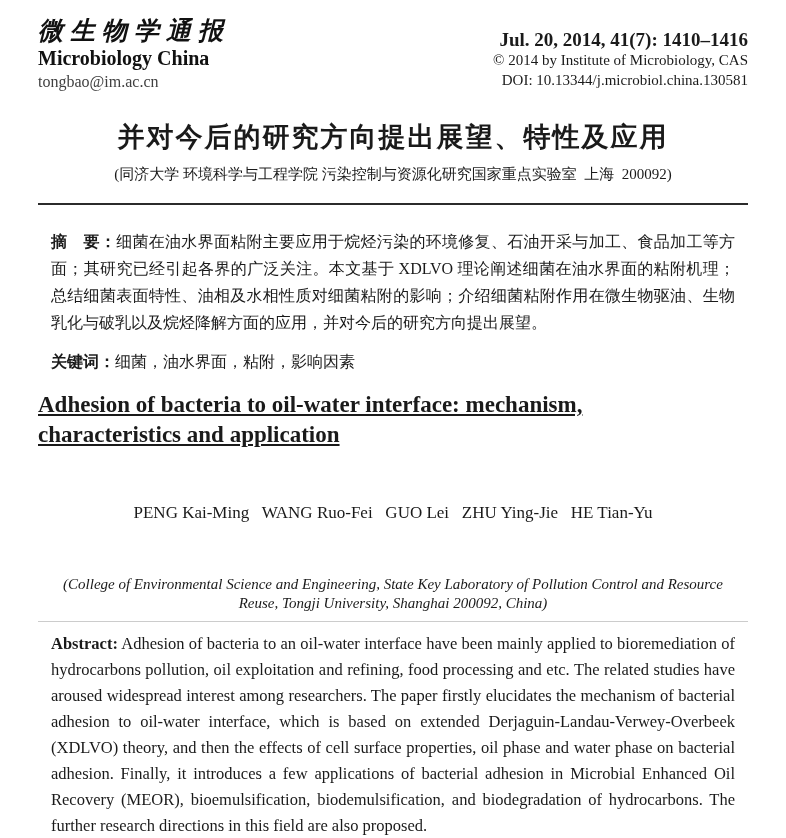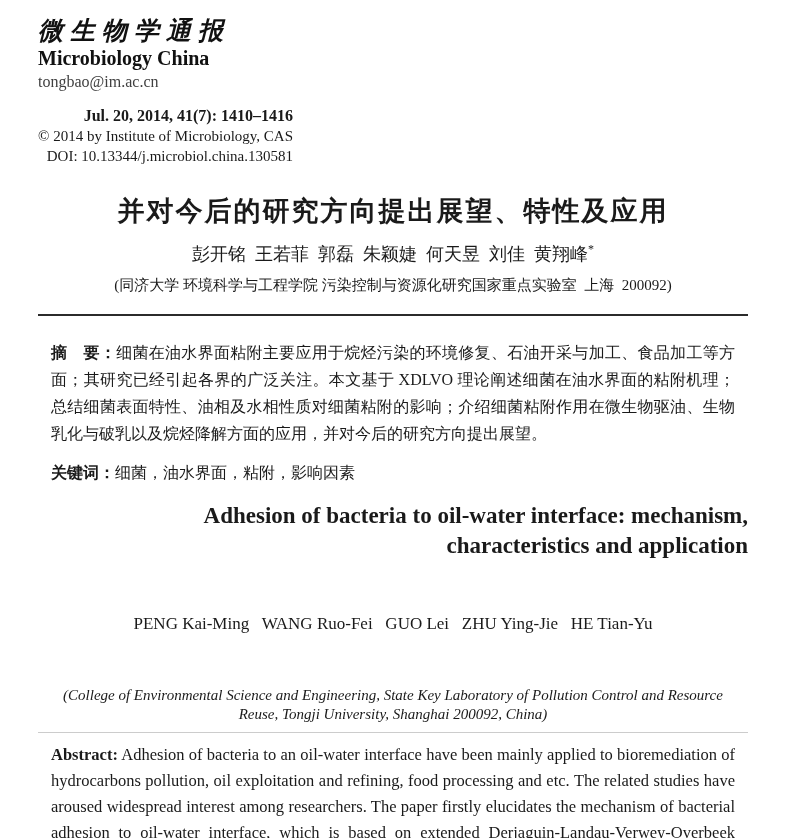--- a/index.html
+++ b/index.html
@@ -8,21 +8,21 @@
   .page {
     position: relative;
     width: 786px;
     height: 838px;
     background: #ffffff;
     padding: 16px 38px 0 38px;
     overflow: hidden;
   }
 
   
-  .header { display: flex; justify-content: space-between; align-items: flex-start; flex-direction: column; }
+  .header { display: flex; justify-content: space-between; align-items: flex-start; }
   .header-left { }
   .logo-cn {
     font-family: "Liberation Serif", serif;
     font-weight: bold;
     font-style: italic;
     font-size: 25px;
     letter-spacing: 7px;
     line-height: 30px;
     color: #111;
   }
@@ -40,21 +40,21 @@
     background: linear-gradient(180deg, #9b9b9b 0%, #4a4a4a 40%, #0c0c0c 100%);
     border: 2px dashed #161616;
     color: #ffffff;
     font-weight: bold;
     font-style: italic;
     font-size: 23px;
     letter-spacing: 9px;
     line-height: 27px;
   }
   .header-right { text-align: right; padding-top: 13px; }
-  .issue-line { font-weight: bold; font-size: 16px; line-height: 21px; }
+  .issue-line { font-weight: bold; font-size: 19px; line-height: 21px; }
   .meta-line { font-size: 15px; line-height: 20px; }
 
   
   .cn-title {
     margin-top: 27px;
     text-align: center;
     font-family: "Liberation Sans", sans-serif;
     font-weight: bold;
     font-size: 27px;
     letter-spacing: 2px;
@@ -93,24 +93,25 @@
   .cn-keywords {
     margin: 15px 13px 0 13px;
     font-size: 16px;
     line-height: 22px;
   }
   .cn-keywords .label { font-weight: bold; font-family: "Liberation Sans", sans-serif; }
 
   
   .en-title {
     margin-top: 17px;
-    text-align: right;
+    text-align: left;
     font-weight: bold;
     font-size: 23px;
     line-height: 30px;
+    text-decoration: underline;
   }
   .en-authors {
     margin-top: 5px;
     text-align: center;
     font-size: 17px;
     line-height: 23px;
     white-space: pre-wrap;
   }
   .en-affiliation {
     margin-top: 5px;
@@ -147,21 +148,20 @@
     </div>
     <div class="header-right">
       <div class="issue-line">Jul. 20, 2014, 41(7): 1410–1416</div>
       <div class="meta-line">© 2014 by Institute of Microbiology, CAS</div>
       <div class="meta-line">DOI: 10.13344/j.microbiol.china.130581</div>
     </div>
   </div>
 
   <div class="cn-title">并对今后的研究方向提出展望、特性及应用</div>
 
-  <div class="cn-authors"><span>彭开铭  王若菲  郭磊  朱颖婕  何天昱  刘佳  黄翔峰</span><sup class="mark">*</sup></div>
 
   <div class="cn-affiliation">(同济大学 环境科学与工程学院 污染控制与资源化研究国家重点实验室  上海  200092)</div>
 
   <hr class="rule">
 
   <div class="cn-abstract"><span class="label">摘　要：</span><span>细菌在油水界面粘附主要应用于烷烃污染的环境修复、石油开采与加工、食品加工等方面；其研究已经引起各界的广泛关注。本文基于 XDLVO 理论阐述细菌在油水界面的粘附机理；总结细菌表面特性、油相及水相性质对细菌粘附的影响；介绍细菌粘附作用在微生物驱油、生物乳化与破乳以及烷烃降解方面的应用，并对今后的研究方向提出展望。</span></div>
 
   <div class="cn-keywords"><span class="label">关键词：</span><span>细菌，油水界面，粘附，影响因素</span></div>
 
   <div class="en-title">

